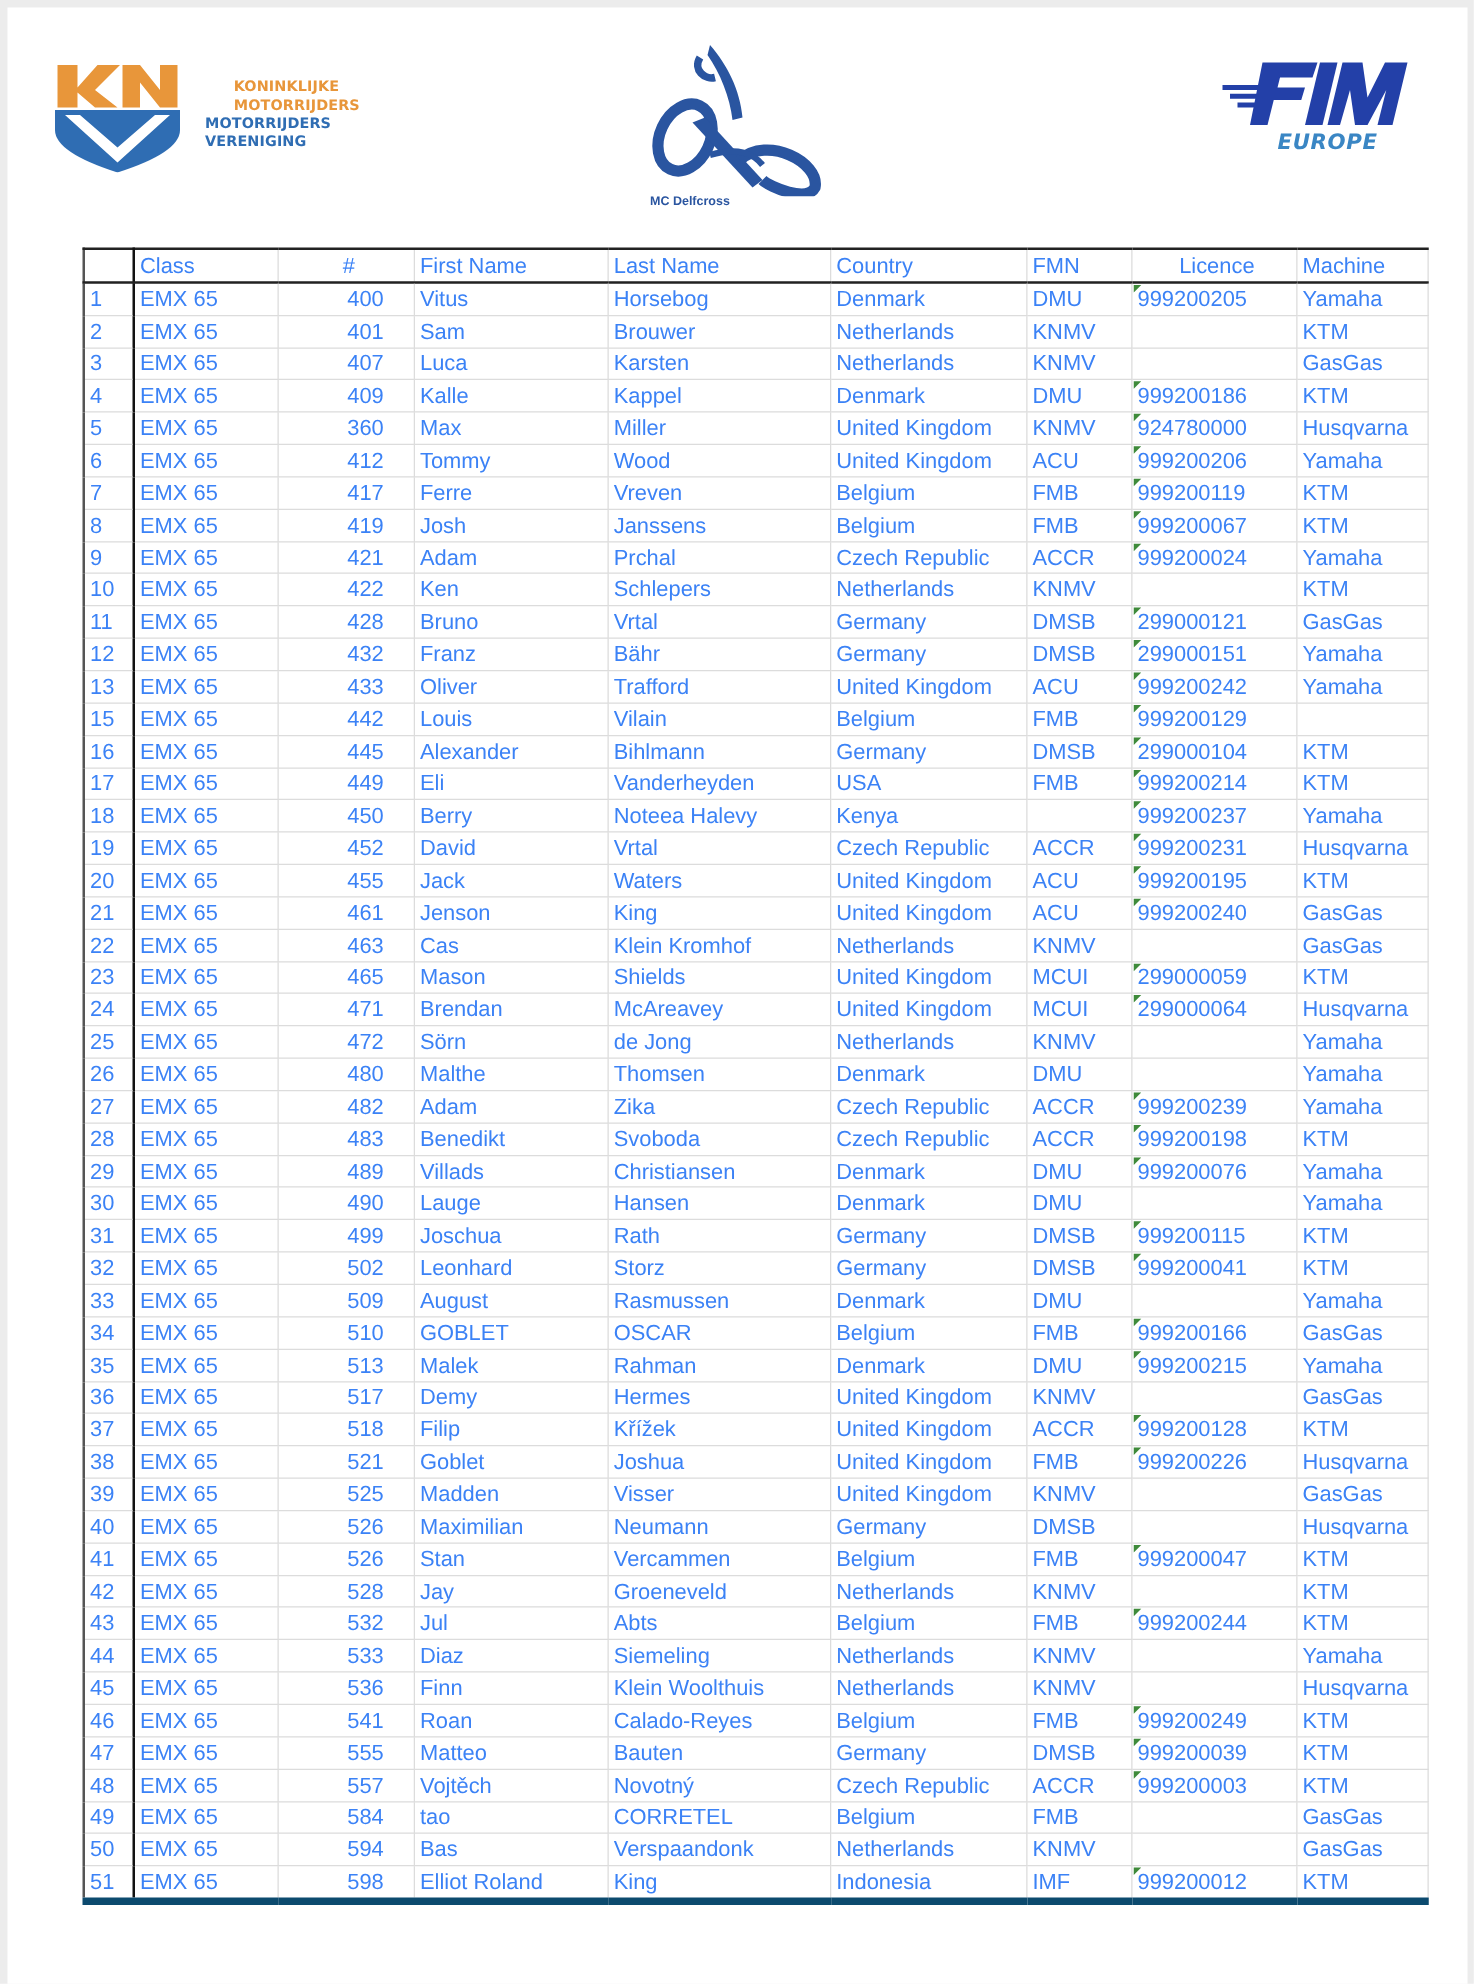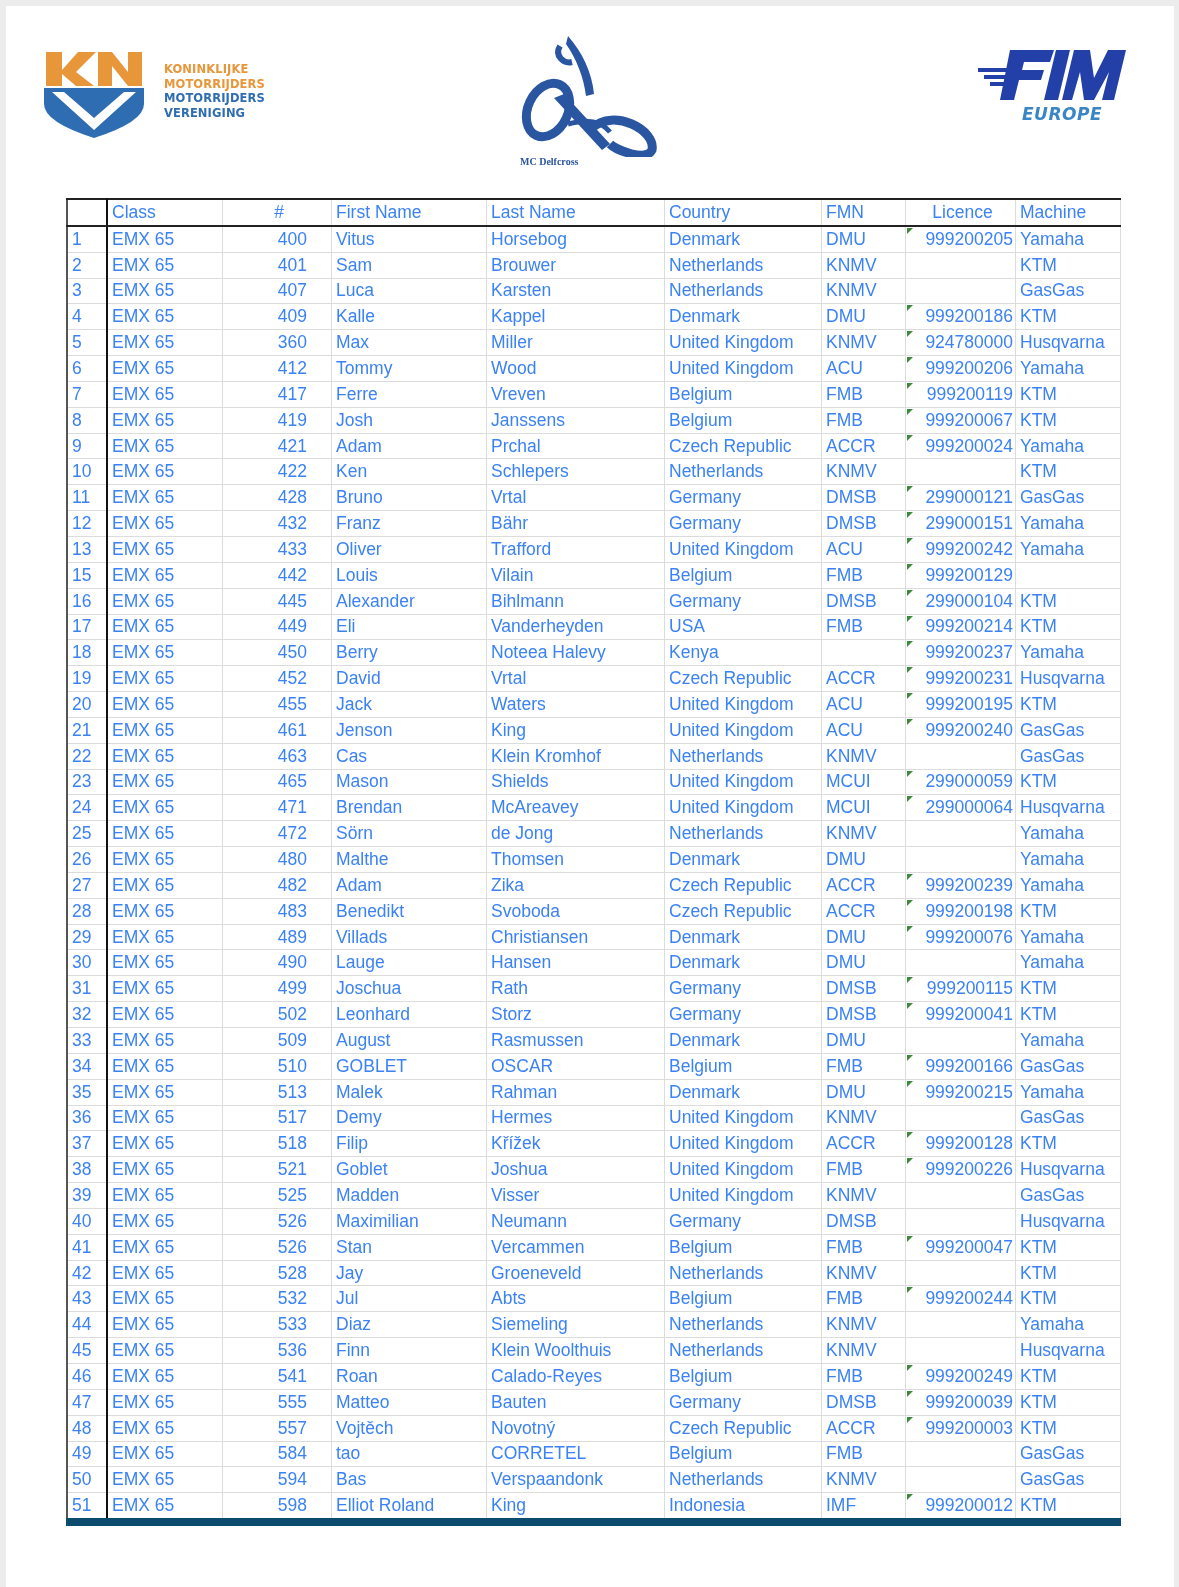--- a/index.html
+++ b/index.html
@@ -12,25 +12,25 @@
   .page {
     position: absolute; left: 6px; top: 6px; width: 1168px; height: 1581px;
     background: #ffffff;
   }
   .logo-knmv { position: absolute; left: 36px; top: 40px; width: 230px; height: 95px; }
   .knmv-text {
     position: absolute; left: 122px; top: 16px;
     font-family: "DejaVu Sans", sans-serif; font-weight: bold;
     font-size: 11.5px; line-height: 14.5px; letter-spacing: 0.1px;
   }
-  .knmv-text .o { color: #e8963a; }
+  .knmv-text .o { color: #e8963a; margin-left: 23px; }
   .knmv-text .b { color: #2f6db3; }
   .logo-mc { position: absolute; left: 500px; top: 26px; width: 160px; height: 135px; }
   .mc-label {
-    position: absolute; left: 14px; bottom: 0; font-family: Liberation Serif, serif;
+    position: absolute; left: 14px; bottom: 0; font-family: Liberation Sans, sans-serif;
     font-weight: bold; font-size: 10px; color: #2a55a0;
   }
   .logo-fim { position: absolute; left: 970px; top: 38px; width: 160px; height: 90px; }
   .fim-europe {
     position: absolute; left: 46px; top: 60px; font-family: "DejaVu Sans", sans-serif;
     font-weight: bold; font-style: italic; font-size: 17px; color: #3a86c4; letter-spacing: 0.5px;
   }
 
   .sheet {
     position: absolute; left: 60px; top: 192px;
@@ -41,29 +41,29 @@
   }
   .sheet th, .sheet td {
     height: 24.85px; padding: 0 0 0 4px;
     border-right: 1px solid #dcdcdc;
     border-bottom: 1px solid #dcdcdc;
     white-space: nowrap; overflow: hidden;
     font-weight: normal; text-align: left;
     position: relative;
   }
   .sheet thead th { border-top: 2px solid #222; border-bottom: 2px solid #222; }
-  .sheet tbody tr:last-child td { border-bottom: 8px solid #0c4a6e; }
+  .sheet tbody tr:last-child td { border-bottom: 6px solid #0c4a6e; }
   .sheet .c-idx { width: 34px; border-left: 2px solid #555; border-right: 2px solid #111; }
   .sheet .c-class { width: 110px; }
   .sheet .c-num { width: 80px; text-align: right; padding-right: 24px; }
   .sheet .c-first { width: 150px; }
   .sheet .c-last { width: 173px; }
   .sheet .c-country { width: 152px; }
   .sheet .c-fmn { width: 79px; }
-  .sheet .c-lic { width: 103px; text-align: right; padding-right: 2px; }
+  .sheet .c-lic { width: 103px; padding-right: 24px; }
   .sheet .c-mach { width: 100px; border-right: 1px solid #dcdcdc; }
   .sheet th.c-lic { text-align: center; padding-right: 0; }
   .sheet th.c-num { text-align: center; padding-right: 0; }
   .tri {
     position: absolute; left: 1px; top: 1px; width: 0; height: 0;
     border-top: 6px solid #3e8a3a; border-right: 6px solid transparent;
   }
 </style>
 </head>
 <body>

